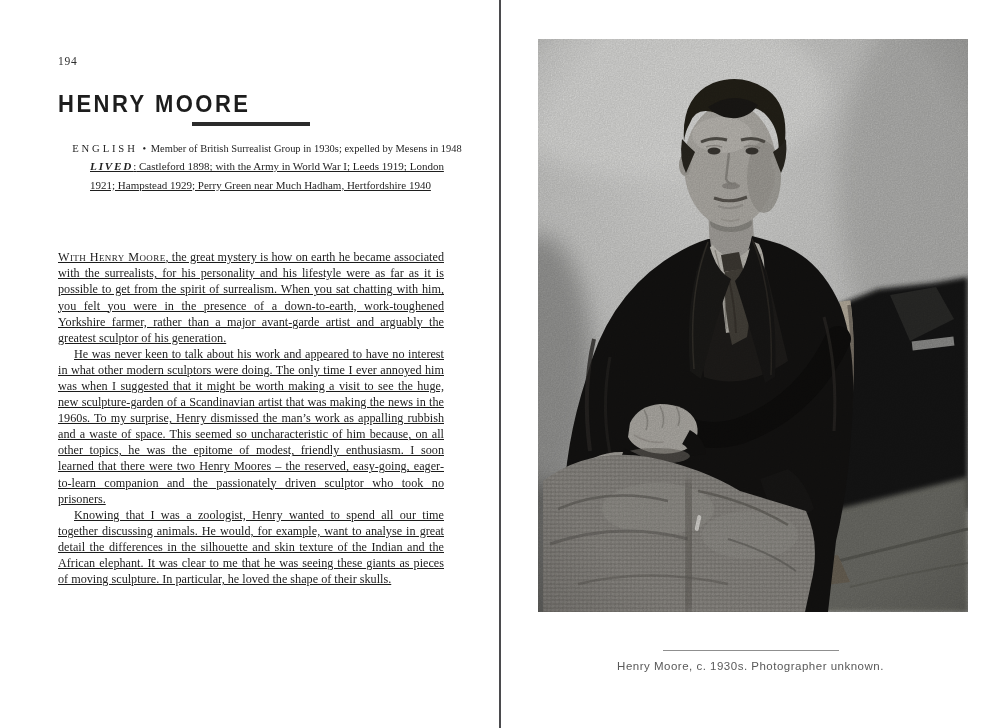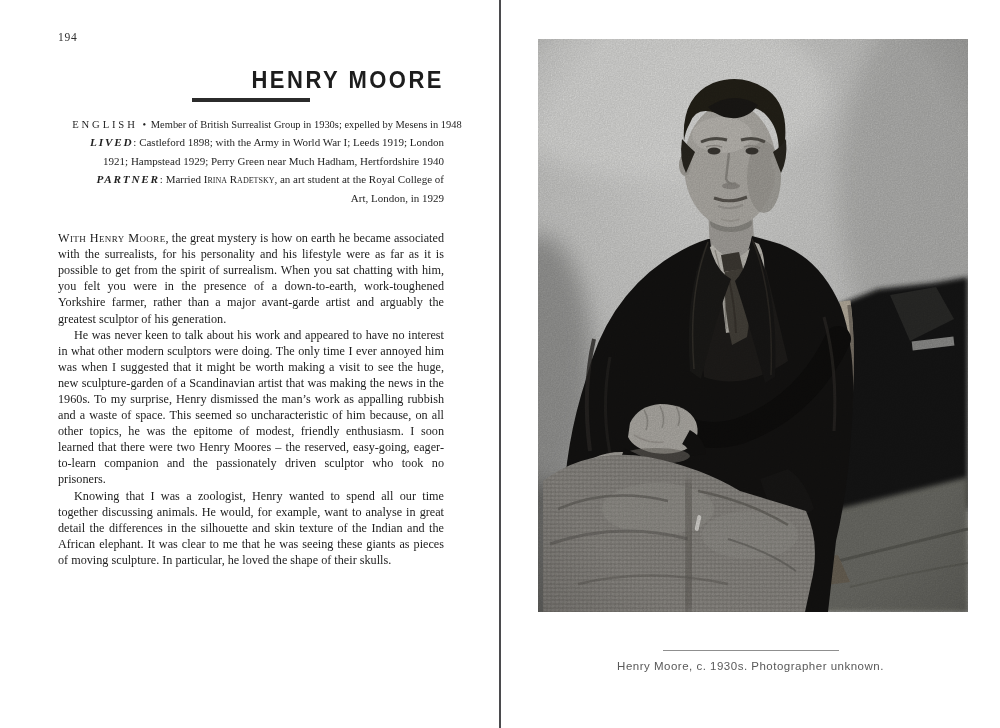--- a/index.html
+++ b/index.html
@@ -3,41 +3,41 @@
 <meta charset="utf-8">
 <style>
   * { margin:0; padding:0; box-sizing:border-box; }
   html,body { background:#fff; }
   .spread {
     position:relative; width:1000px; height:728px; background:#ffffff;
     font-family:"Liberation Serif", serif; color:#1e1e1e; overflow:hidden;
   }
   
   .page { position:absolute; top:0; height:728px; }
-  .page-left { left:0; width:500px; padding:30px 56px 0 58px; }
+  .page-left { left:0; width:500px; padding:54px 56px 0 58px; }
   .folio { font-size:11.5px; letter-spacing:.8px; color:#2d2d2d; line-height:14px; }
-  .chapter-head { margin-top:26px; text-align:right; }
+  .chapter-head { margin-top:26px; text-align:left; }
   .title {
     font-family:"Liberation Sans", sans-serif; font-weight:bold;
     font-size:22px; line-height:22px; letter-spacing:2.5px; color:#1d1d1d;
     transform:scaleY(1.05);
   }
   .title-rule {
     width:118px; height:3px; margin:6px auto 0;
     border-top:2px solid #2b2b2b; border-bottom:2px solid #2b2b2b;
   }
   .bio { margin-top:13px; font-size:11px; line-height:18.4px; color:#1f1f1f;margin-left:32px; }
   .bio-line { display:flex; justify-content:center; }
   .bio-line .squeeze { white-space:nowrap; transform:scaleX(.95); transform-origin:50% 50%; }
-  .bio-line.wrapline { display:block; text-align:right; }
+  .bio-line.wrapline { display:block; text-align:left;text-decoration:underline; }
   .bio-nat { letter-spacing:3px; font-size:11.2px; }
   .bio-sep { padding:0 5px; }
   .bio-label { font-style:italic; font-weight:bold; letter-spacing:1.8px; font-size:11.2px; }
   .sc { font-variant:small-caps; }
-  .body-text { margin-top:23px; font-size:12.2px; line-height:16.1px; text-align:justify; color:#1c1c1c; }
+  .body-text { margin-top:55px; font-size:12.2px; line-height:16.1px; text-align:justify; color:#1c1c1c;text-decoration:underline; }
   .para { text-align:justify; }
   .para.indent { text-indent:16px; }
   .lead { letter-spacing:.4px; }
   
   .gutter { position:absolute; left:499px; top:0; width:2px; height:728px; background:#4b4b4e; }
   
   .page-right { left:501px; width:469px;border-radius:7px; }
   .photo {
     position:absolute; left:37px; top:39px; width:430px; height:573px;
     background:#c9c9c7; overflow:hidden;
@@ -64,23 +64,20 @@
     </header>
 
     <div class="bio">
       <p class="bio-line">
         <span class="squeeze">
           <span class="bio-nat">ENGLISH</span><span class="bio-sep">•</span><span>Member of British Surrealist Group in 1930s; expelled by Mesens in 1948</span>
         </span>
       </p>
       <p class="bio-line wrapline">
         <span class="bio-label">LIVED</span><span>:</span>&nbsp;<span>Castleford 1898; with the Army in World War I; Leeds 1919; London 1921; Hampstead 1929; Perry Green near Much Hadham, Hertfordshire 1940</span>
-      </p>
-      <p class="bio-line wrapline">
-        <span class="bio-label">PARTNER</span><span>:</span>&nbsp;<span>Married </span><span class="sc">Irina Radetsky</span><span>, an art student at the Royal College of Art, London, in 1929</span>
       </p>
     </div>
 
     <div class="body-text">
       <p class="para"><span class="sc lead">With Henry Moore</span><span>, the great mystery is how on earth he became associated with the surrealists, for his personality and his lifestyle were as far as it is possible to get from the spirit of surrealism. When you sat chatting with him, you felt you were in the presence of a down-to-earth, work-toughened Yorkshire farmer, rather than a major avant-garde artist and arguably the greatest sculptor of his generation.</span></p>
       <p class="para indent">He was never keen to talk about his work and appeared to have no interest in what other modern sculptors were doing. The only time I ever annoyed him was when I suggested that it might be worth making a visit to see the huge, new sculpture-garden of a Scandinavian artist that was making the news in the 1960s. To my surprise, Henry dismissed the man’s work as appalling rubbish and a waste of space. This seemed so uncharacteristic of him because, on all other topics, he was the epitome of modest, friendly enthusiasm. I soon learned that there were two Henry Moores – the reserved, easy-going, eager-to-learn companion and the passionately driven sculptor who took no prisoners.</p>
       <p class="para indent">Knowing that I was a zoologist, Henry wanted to spend all our time together discussing animals. He would, for example, want to analyse in great detail the differences in the silhouette and skin texture of the Indian and the African elephant. It was clear to me that he was seeing these giants as pieces of moving sculpture. In particular, he loved the shape of their skulls.</p>
     </div>
   </section>
 

